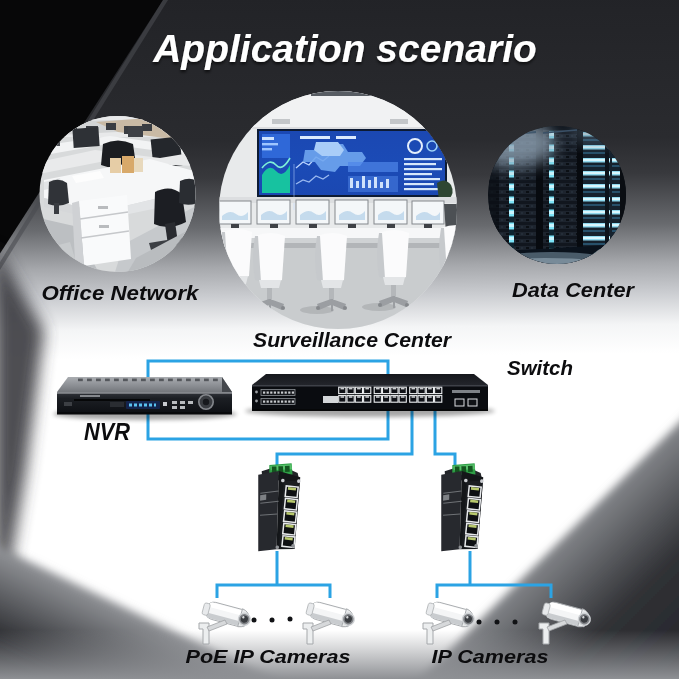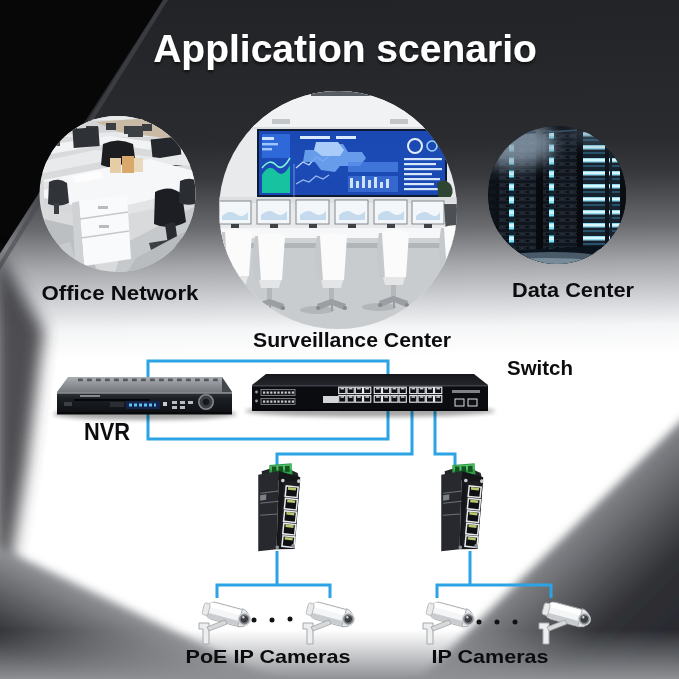--- a/index.html
+++ b/index.html
@@ -1,16 +1,16 @@
 <!DOCTYPE html>
 <html><head>
 <meta charset="utf-8">
 <style>
   html,body{margin:0;padding:0;background:#fff;}
-  #stage{position:relative;width:679px;height:679px;overflow:hidden;font-family:"Liberation Sans",sans-serif;}
+  #stage{position:relative;width:679px;height:679px;overflow:hidden;font-family:"Liberation Sans",sans-serif;font-style:italic;}
   svg{display:block;}
 </style>
 </head>
 <body>
 <div id="stage">
 <svg width="679" height="679" viewBox="0 0 679 679">
 <defs>
 
   <linearGradient id="wall" x1="0" y1="0" x2="0.02" y2="1">
     <stop offset="0" stop-color="#222327"></stop>

